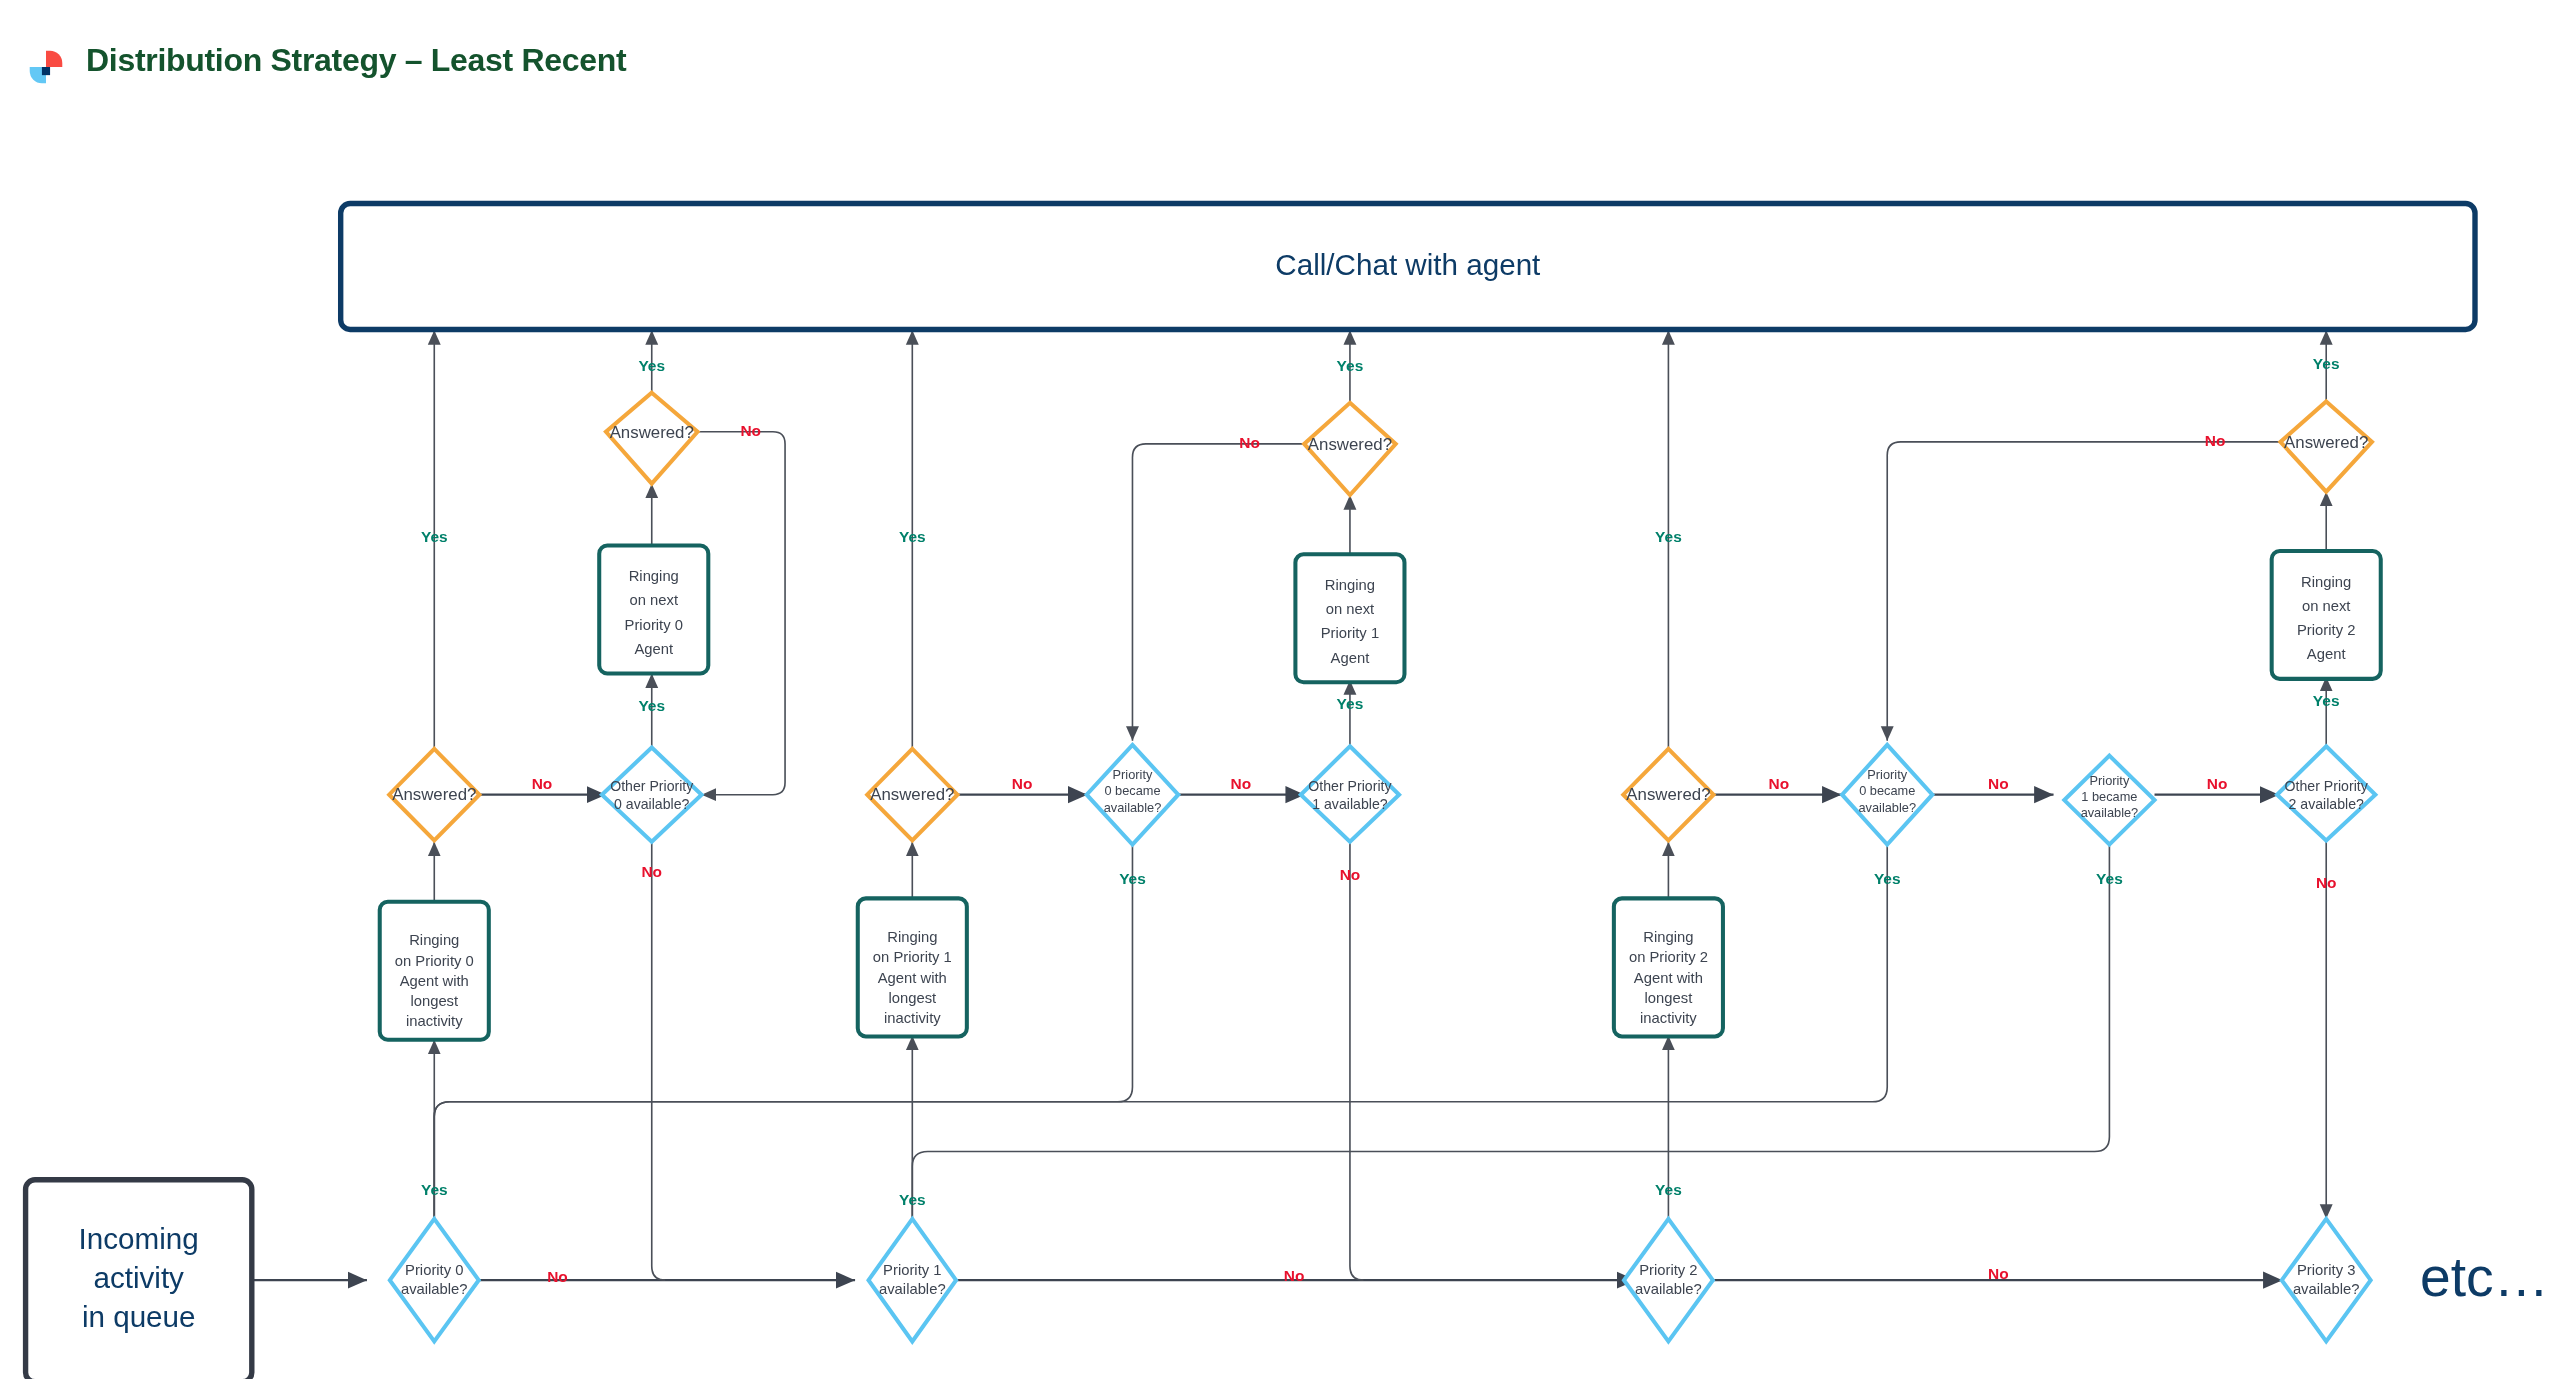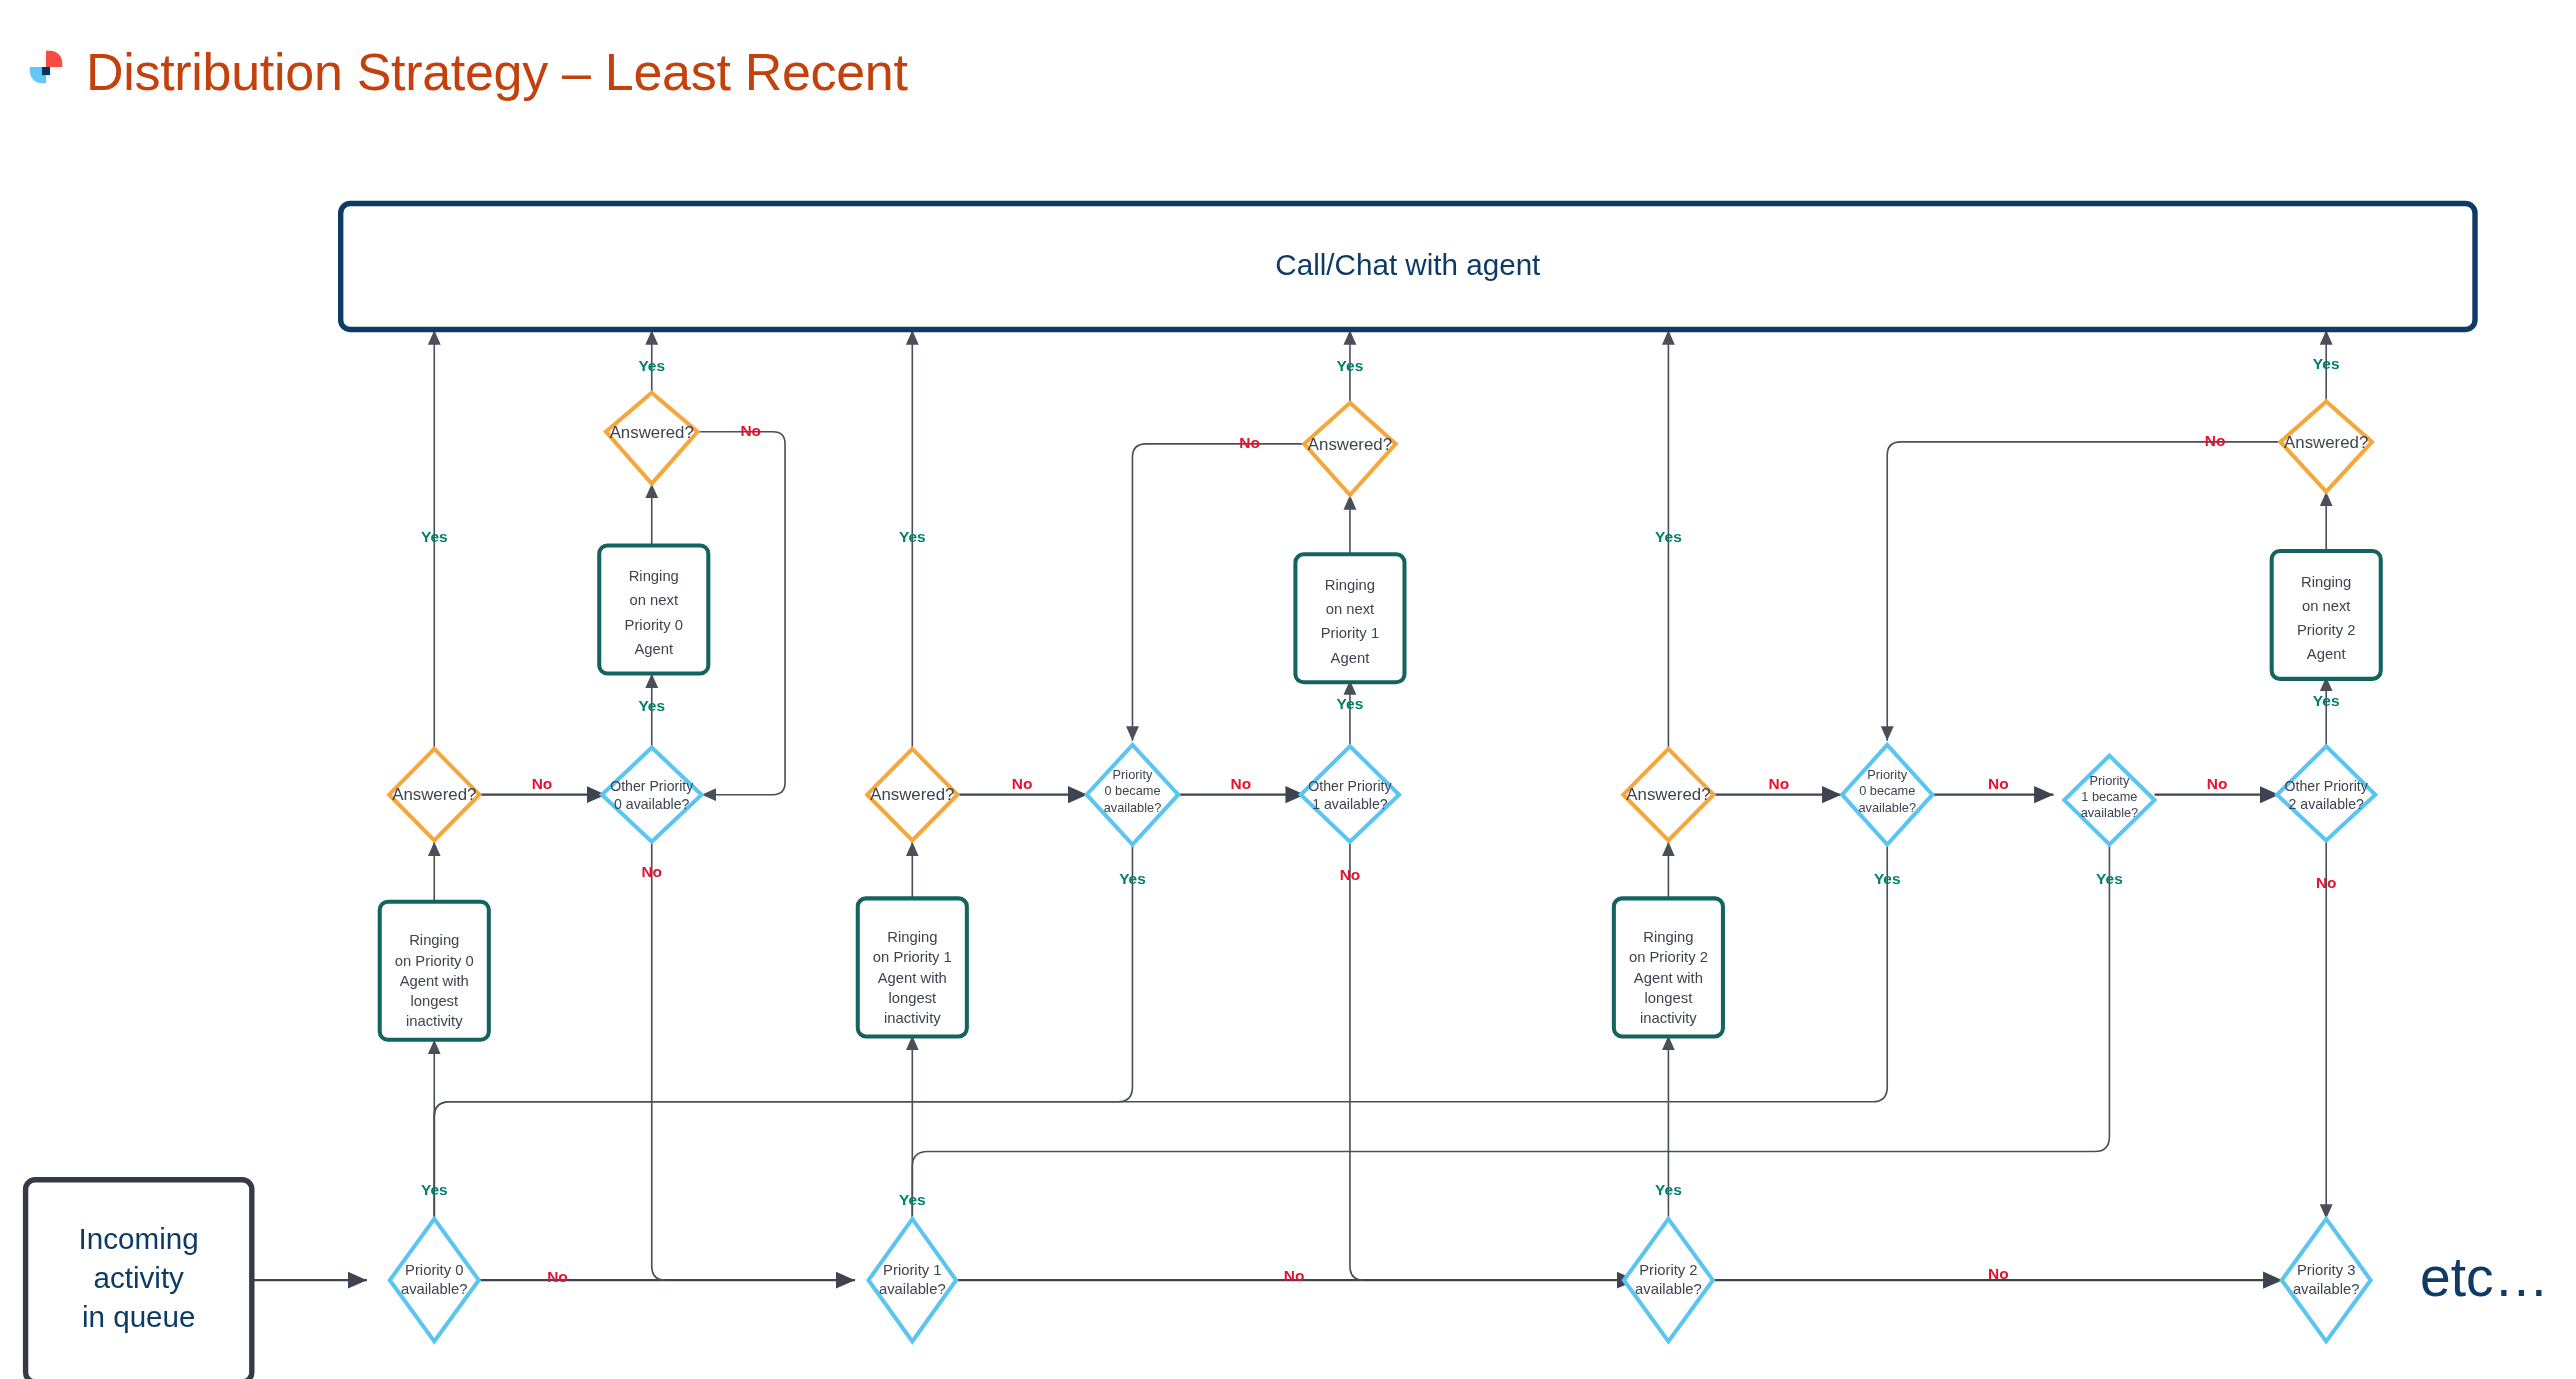--- a/index.html
+++ b/index.html
@@ -3,21 +3,21 @@
 <meta charset="utf-8">
 <style>
   html,body{margin:0;padding:0;background:#ffffff;}
   body{width:2576px;height:1380px;font-family:"Liberation Sans",sans-serif;overflow:hidden;}
   #stage{position:relative;width:2576px;height:1380px;background:#fff;}
 
   
   .header{position:absolute;left:0;top:0;width:2576px;height:155px;}
   .logo{position:absolute;left:27px;top:48px;width:38px;height:38px;}
   .title{position:absolute;left:86px;top:42px;
-         font-size:52px;font-weight:normal;color:#c2410c;letter-spacing:-0.3px;
+         font-size:32px;font-weight:bold;color:#14532d;letter-spacing:-0.3px;
          white-space:nowrap;font-family:"Liberation Sans",sans-serif;}
 
   
   svg#flow{position:absolute;left:0;top:0;width:2576px;height:1380px;}
 
   .n-text{font-family:"Liberation Sans",sans-serif;fill:#3d4450;text-anchor:middle;}
   .lbl-yes{font-family:"Liberation Sans",sans-serif;font-weight:bold;fill:#00806a;text-anchor:middle;font-size:23px;}
   .lbl-no{font-family:"Liberation Sans",sans-serif;font-weight:bold;fill:#e8112d;text-anchor:middle;font-size:23px;}
   .topbox-text{font-family:"Liberation Sans",sans-serif;fill:#0d3b66;text-anchor:middle;font-size:44px;}
   .startbox-text{font-family:"Liberation Sans",sans-serif;fill:#0d3b66;text-anchor:middle;font-size:44px;}

